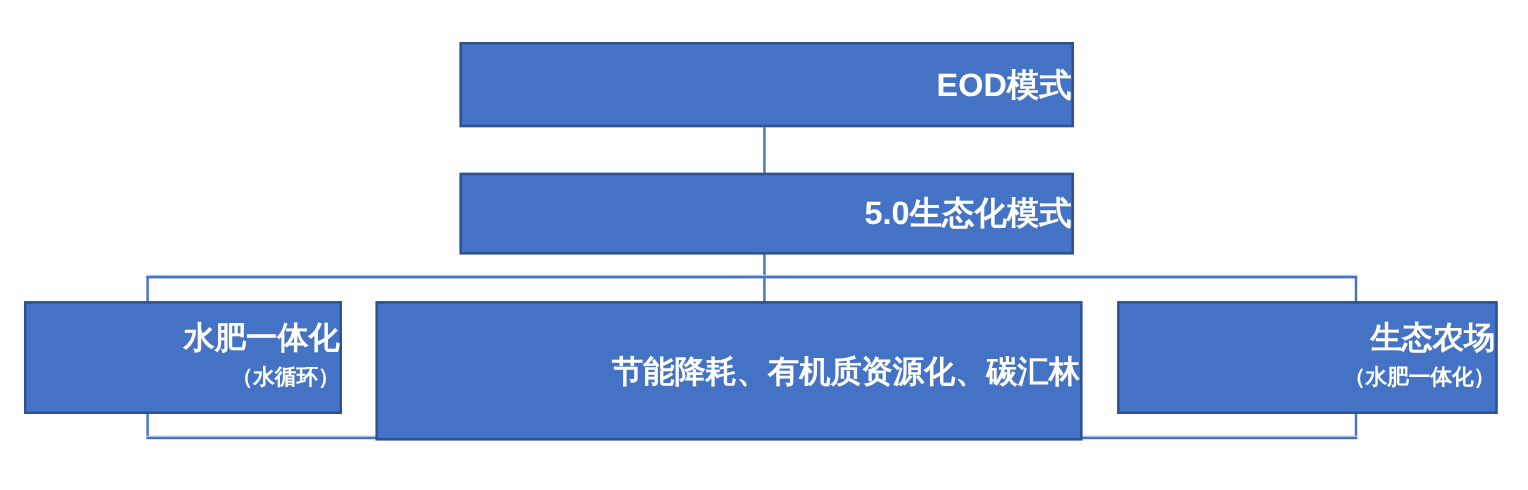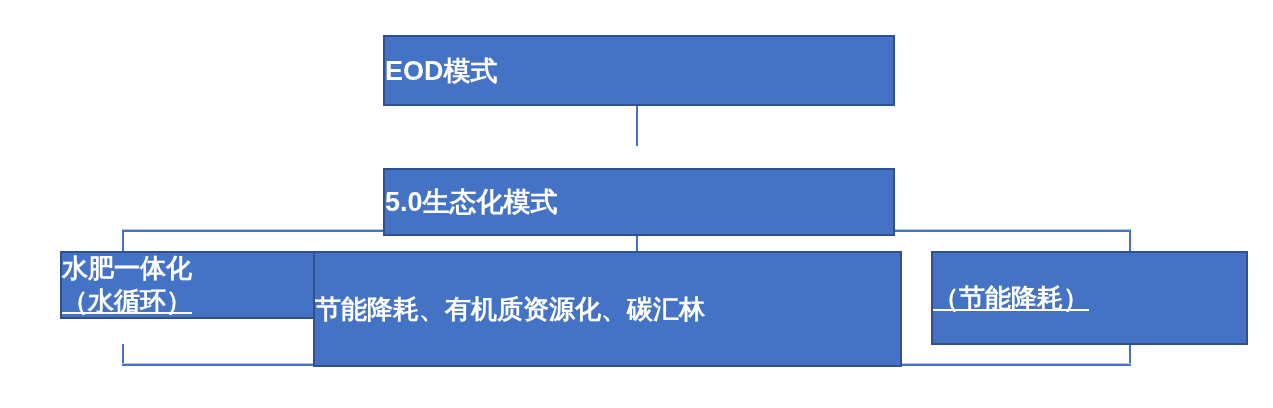--- a/index.html
+++ b/index.html
@@ -15,34 +15,34 @@
     font-family: "Liberation Sans", sans-serif;
     overflow: hidden;
   }
   .node {
     position: absolute;
     background: #4472C4;
     border: 2px solid #2F528F;
     box-sizing: border-box;
     display: flex;
     flex-direction: column;
-    align-items: flex-start;
+    align-items: flex-end;
     justify-content: center;
     color: #ffffff;
     font-weight: 700;
     text-align: center;
     z-index: 2;
   }
   .node .line1 { font-size: 26px; line-height: 33px; white-space: nowrap; }
-  .node .line2 { font-size: 26px; line-height: 33px; white-space: nowrap; text-decoration: underline; }
+  .node .line2 { font-size: 18px; line-height: 33px; white-space: nowrap; }
   .node.single .line1 { font-size: 27px; line-height: 30px; }
 
   #node-eod   { left: 383px; top: 35px;  width: 512px; height: 71px; }
-  #node-eco50 { left: 383px; top: 144px; width: 512px; height: 68px; margin-top: 24px; }
-  #node-water { left: 20px;  top: 251px; width: 265px; height: 68px; margin-left: 40px; }
+  #node-eco50 { left: 383px; top: 144px; width: 512px; height: 68px; }
+  #node-water { left: 20px;  top: 251px; width: 265px; height: 94px; }
   #node-carbon{ left: 313px; top: 251px; width: 589px; height: 116px; }
   #node-farm  { left: 931px; top: 251px; width: 317px; height: 94px; }
 
   .conn-v {
     position: absolute;
     width: 2px;
     background: #4472C4;
     z-index: 1;
   }
   .conn-h {
@@ -84,21 +84,22 @@
   <div class="node" id="node-water">
     <div class="line1">水肥一体化</div>
     <div class="line2">（水循环）</div>
   </div>
 
   <div class="node" id="node-carbon">
     <div class="line1">节能降耗、有机质资源化、碳汇林</div>
   </div>
 
   <div class="node" id="node-farm">
-    <div class="line2">（节能降耗）</div>
+    <div class="line1">生态农场</div>
+    <div class="line2">（水肥一体化）</div>
   </div>
 
   <div class="conn-v" id="conn-eod-eco"></div>
   <div class="conn-v" id="conn-eco-mid"></div>
   <div class="conn-h" id="conn-rail-top"></div>
   <div class="conn-v" id="conn-drop-left"></div>
   <div class="conn-v" id="conn-drop-right"></div>
   <div class="conn-v" id="conn-stub-left"></div>
   <div class="conn-v" id="conn-stub-mid"></div>
   <div class="conn-v" id="conn-stub-right"></div>

